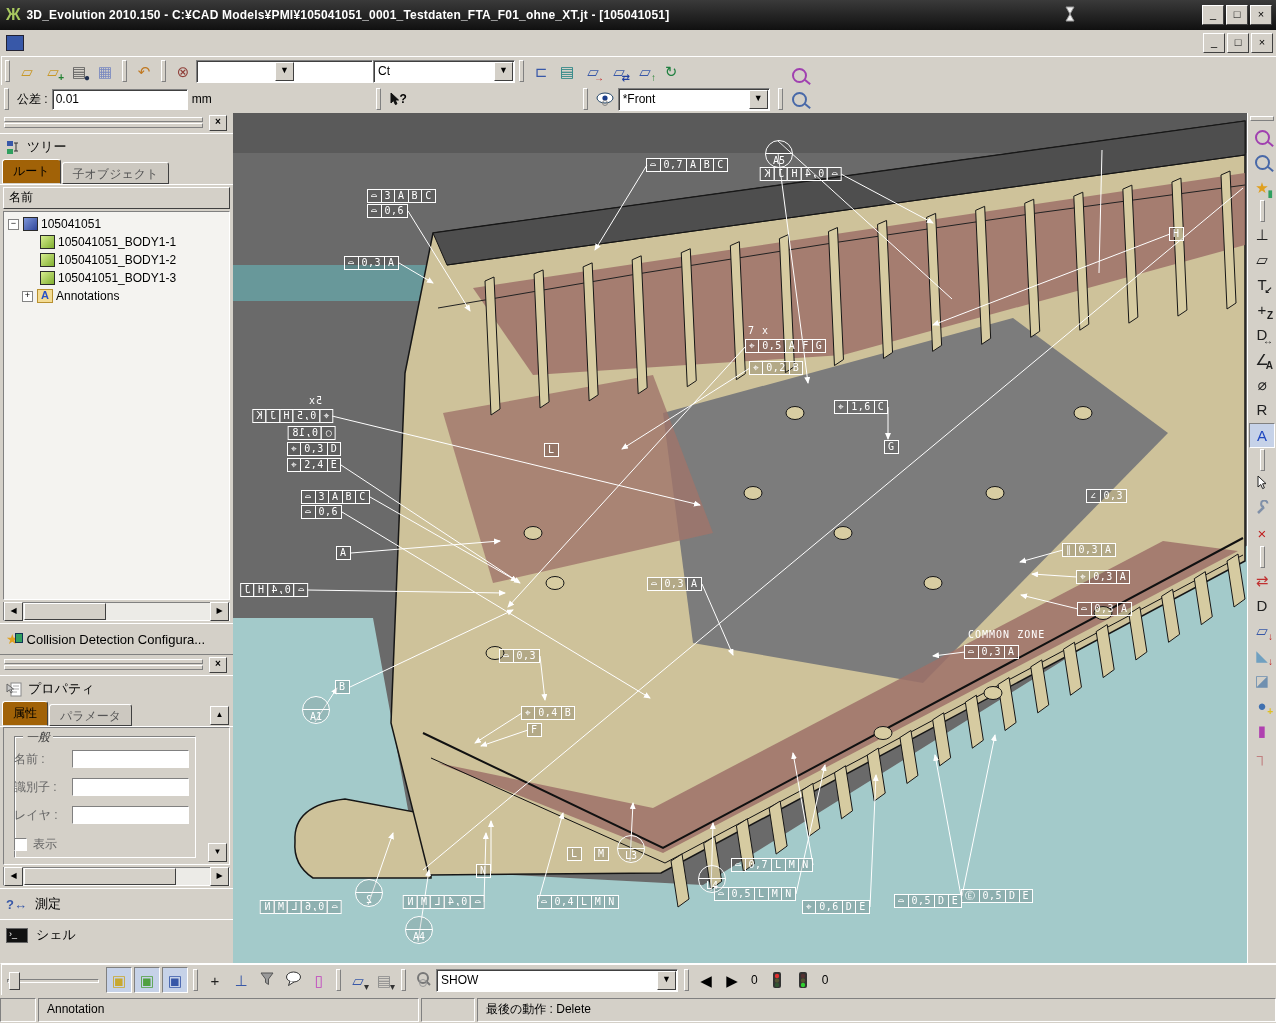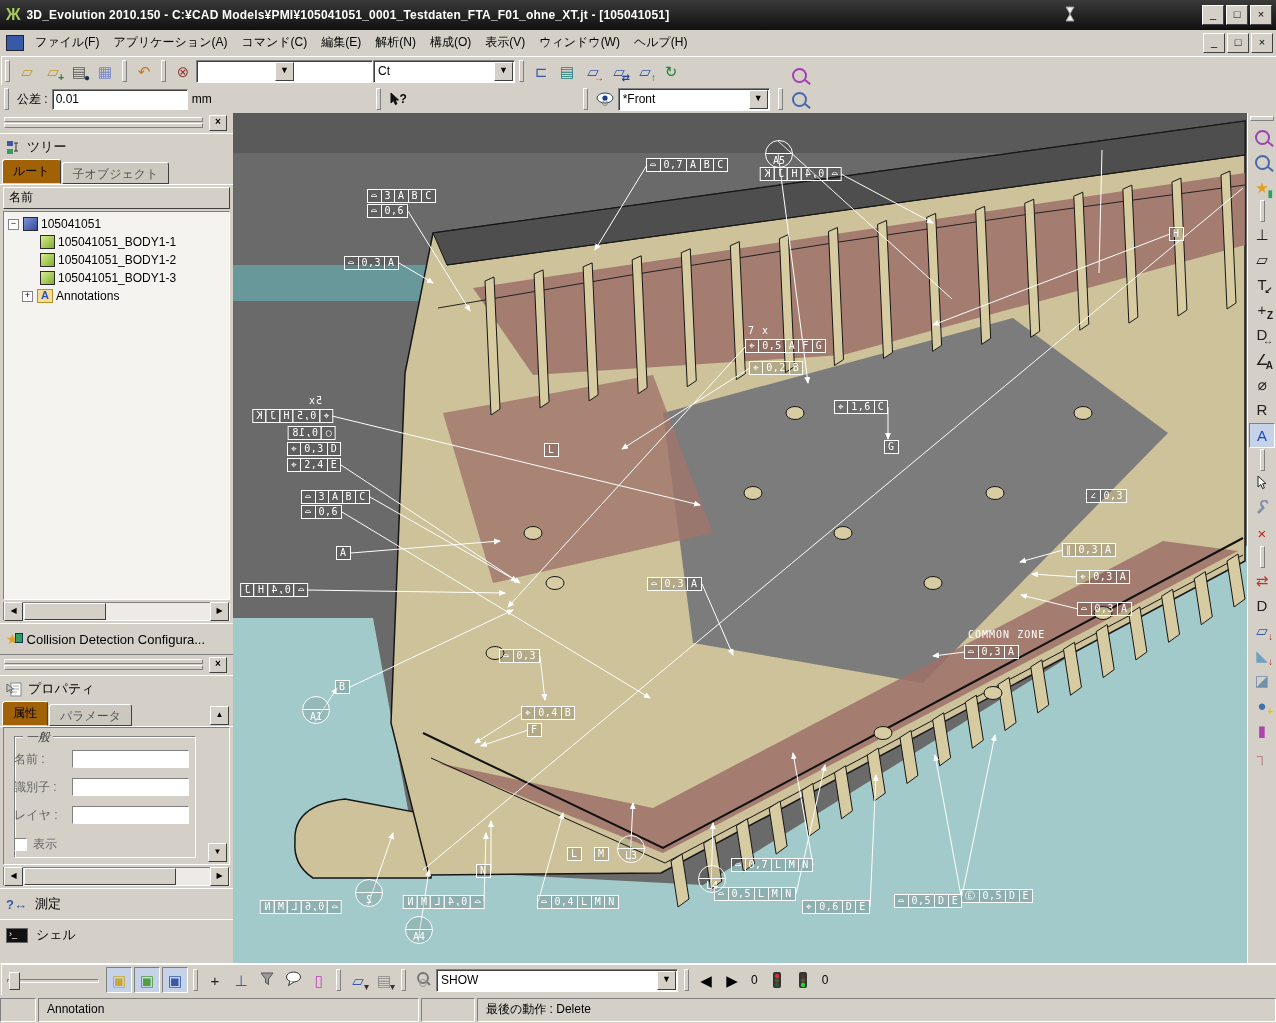--- a/index.html
+++ b/index.html
@@ -146,21 +146,20 @@
     </span>
     <div id="title-buttons">
       <div class="wbtn raised">_</div>
       <div class="wbtn raised">□</div>
       <div class="wbtn raised">×</div>
     </div>
   </div>
 
   <div id="menubar">
     <span class="micon"></span>
-    <span id="menu-items"><span class="mitem">ファイル(F)</span><span class="mitem">アプリケーション(A)</span><span class="mitem">コマンド(C)</span><span class="mitem">編集(E)</span><span class="mitem">解析(N)</span><span class="mitem">構成(O)</span><span class="mitem">表示(V)</span><span class="mitem">ウィンドウ(W)</span><span class="mitem">ヘルプ(H)</span></span>
     <div id="menu-wbtns">
       <div class="wbtn raised">_</div>
       <div class="wbtn raised">□</div>
       <div class="wbtn raised">×</div>
     </div>
   </div>
 
   <div id="tb1" class="tbar raised2">
       <span class="grip"></span>
       <div class="tbtn">

